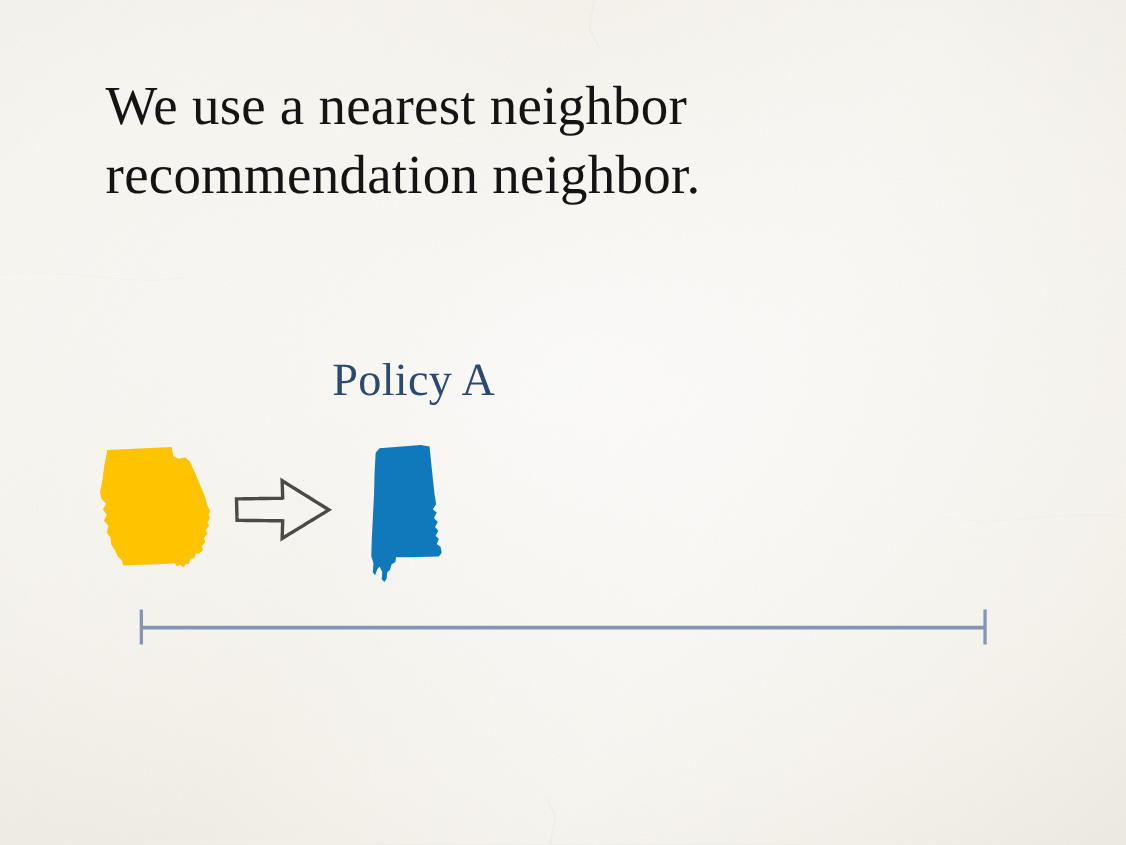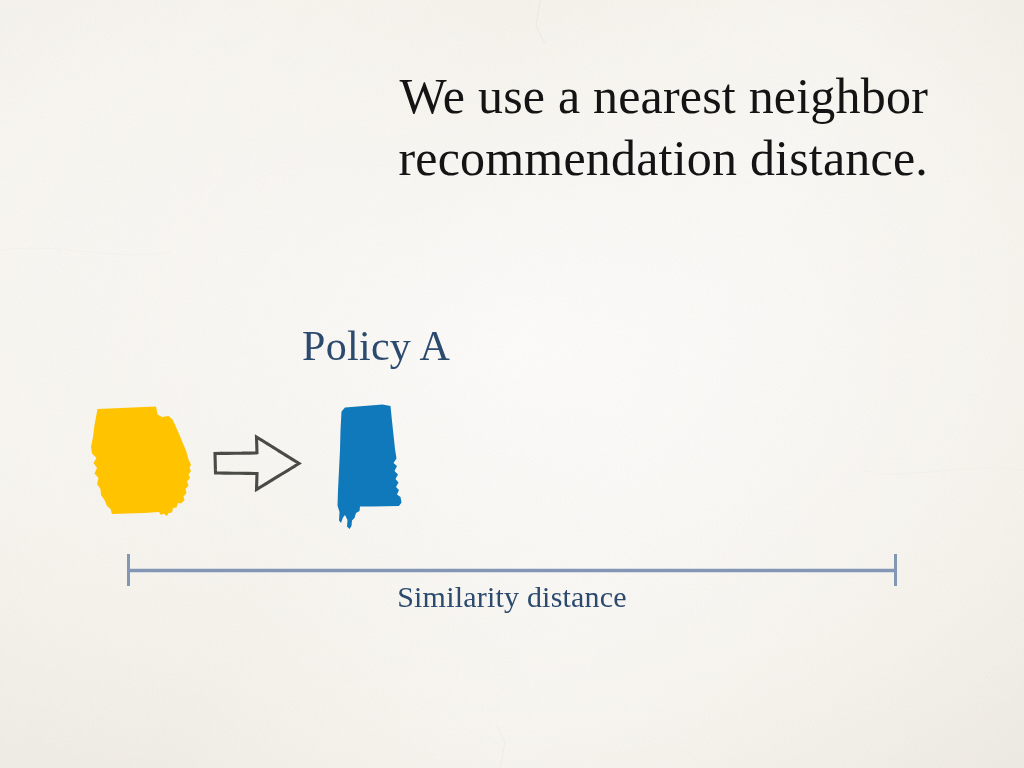--- a/index.html
+++ b/index.html
@@ -40,21 +40,21 @@
     pointer-events: none;
     opacity: 0.30;
   }
 
   
   .title {
     position: absolute;
     left: 0;
     right: 0;
     top: 66px;
-    text-align: right;
+    text-align: left;
     color: #151414;
     font-size: 50px;
     line-height: 1.23;
     letter-spacing: 0.2px;
     font-weight: 400;
     padding: 0 96px;
     box-sizing: border-box;
   }
   .title .ln { display: block; white-space: pre; }
 
@@ -123,21 +123,21 @@
 
   <svg id="creases" xmlns="http://www.w3.org/2000/svg" width="1024" height="768" viewBox="0 0 1024 768">
     <path d="M540 0 L536 26 L545 44" fill="none" stroke="#c9c2b4" stroke-width="1.2" opacity="0.55"></path>
     <path d="M500 768 L505 742 L497 726" fill="none" stroke="#c9c2b4" stroke-width="1.1" opacity="0.45"></path>
     <path d="M0 250 C 60 242, 120 262, 170 252" fill="none" stroke="#d4cec1" stroke-width="1" opacity="0.35"></path>
     <path d="M1024 470 C 960 462, 905 482, 860 470" fill="none" stroke="#d4cec1" stroke-width="1" opacity="0.28"></path>
   </svg>
 
   <div class="title">
     <span class="ln">We use a nearest neighbor</span>
-    <span class="ln">recommendation distance.</span>
+    <span class="ln">recommendation neighbor.</span>
   </div>
 
   <div class="policy-label">Policy A</div>
 
   <svg class="map-shape" id="ga-shape" xmlns="http://www.w3.org/2000/svg" viewBox="0 0 106 118" preserveAspectRatio="none">
     <path d="M9.5 5.0
              L68.0 2.4
              L69.5 10.5
              L74.0 13.0
              L80.5 12.0
@@ -243,15 +243,14 @@
              L8.5 28.0
              Z" fill="#1079bc"></path>
   </svg>
 
   <svg id="distance-bar" xmlns="http://www.w3.org/2000/svg" viewBox="0 0 772 40" preserveAspectRatio="none">
     <line x1="2.5" y1="2" x2="2.5" y2="34" stroke="#8396b5" stroke-width="3"></line>
     <line x1="2" y1="18.5" x2="770" y2="18.5" stroke="#8396b5" stroke-width="3.4"></line>
     <line x1="769.5" y1="2" x2="769.5" y2="34" stroke="#8396b5" stroke-width="3"></line>
   </svg>
 
-  <div class="distance-caption">Similarity distance</div>
 
 </div>
 
 </body></html>

